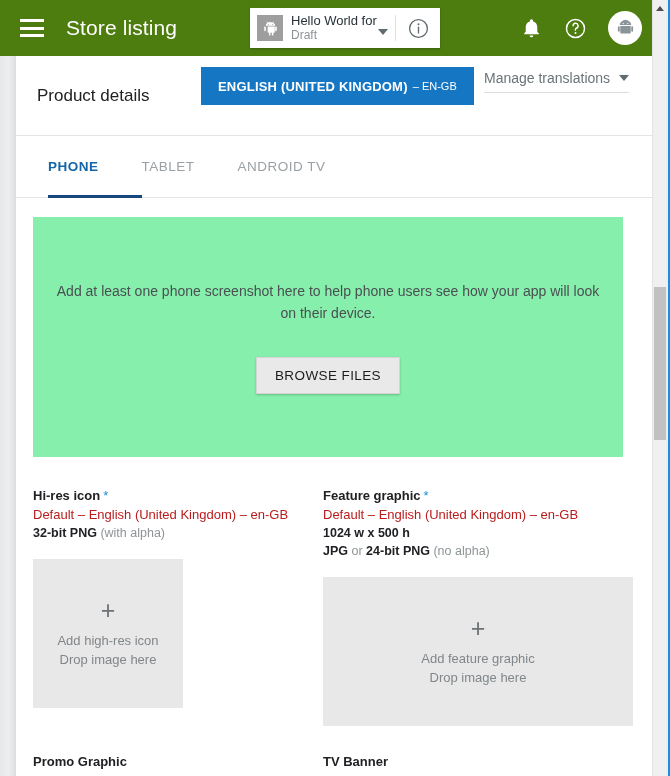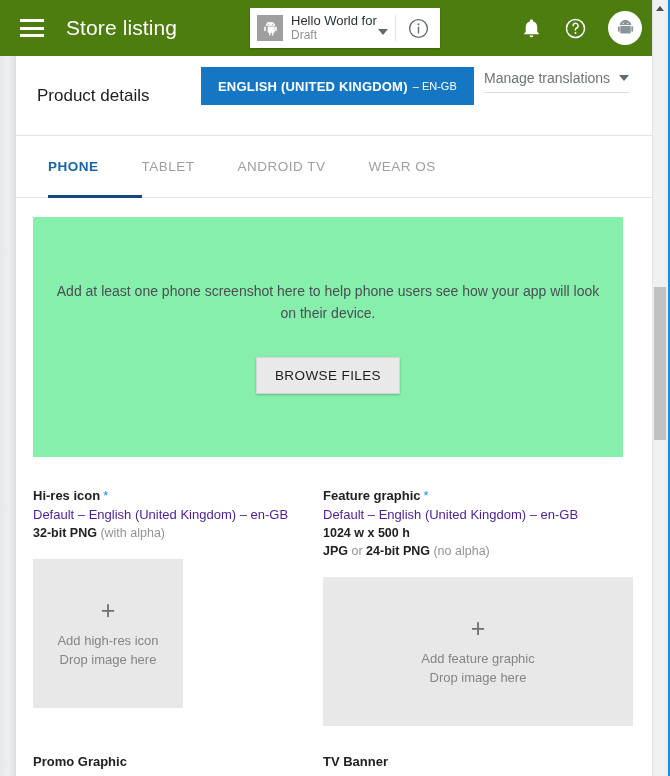--- a/index.html
+++ b/index.html
@@ -325,21 +325,21 @@
     margin-bottom: 4px;
     white-space: nowrap;
   }
   .req-star {
     color: #1a8fe0;
     font-weight: normal;
     margin-left: 3px;
   }
   .asset-sub {
     font-size: 13px;
-    color: #4c1d95;
+    color: #b91c1c;
     margin-bottom: 4px;
     white-space: nowrap;
   }
   .asset-spec {
     font-size: 12.5px;
     font-weight: bold;
     color: #202124;
     margin-bottom: 4px;
     white-space: nowrap;
   }
@@ -514,21 +514,20 @@
           <span class="mt-caret"></span>
         </div>
         <div class="mt-underline"></div>
       </div>
     </div>
 
     <div class="tabs">
       <div class="tab active">PHONE</div>
       <div class="tab">TABLET</div>
       <div class="tab">ANDROID TV</div>
-      <div class="tab">WEAR OS</div>
       <div class="tab-underline"></div>
     </div>
 
     <div class="content">
 
       <div class="dropzone-main">
         <div class="dropzone-text">Add at least one phone screenshot here to help phone users see how your app will look on their device.</div>
         <div class="browse-files">BROWSE FILES</div>
       </div>
 

